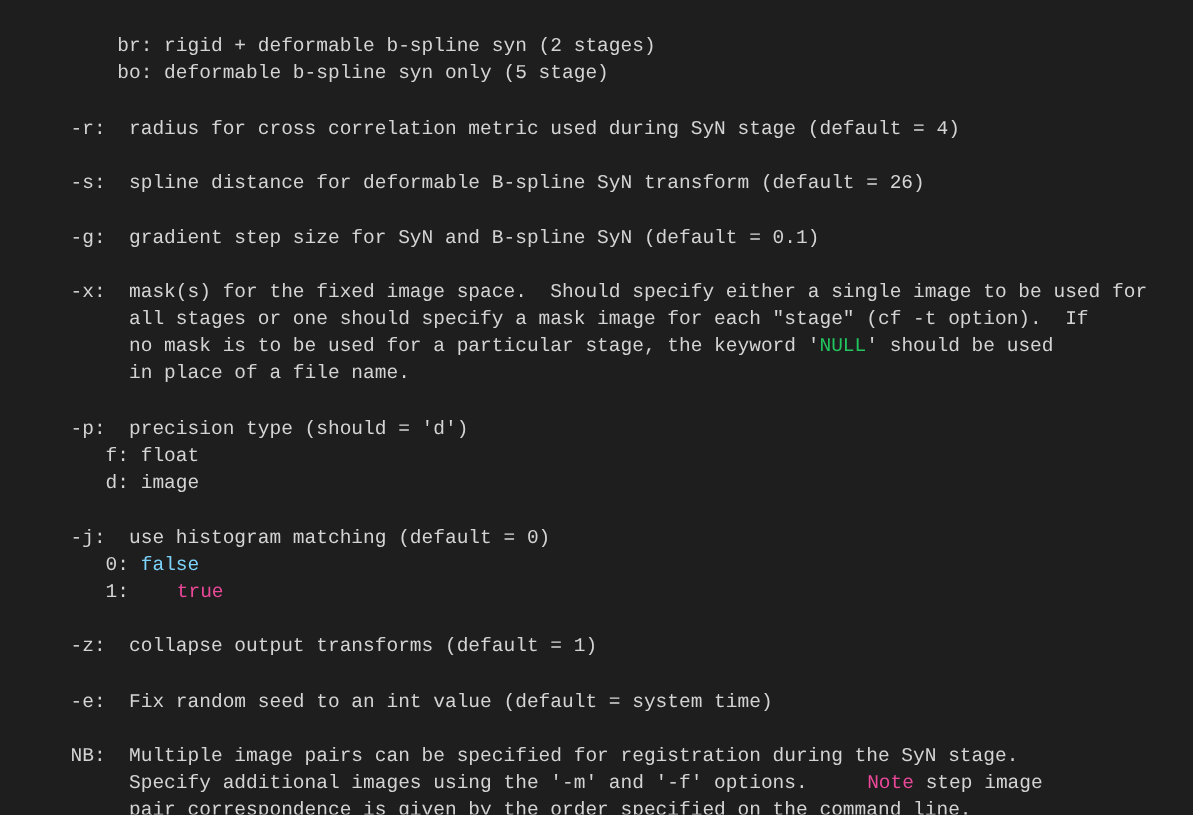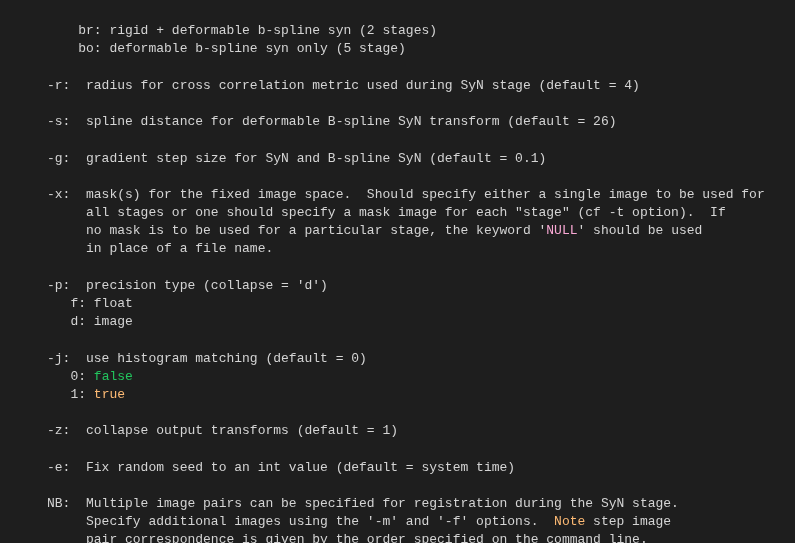--- a/index.html
+++ b/index.html
@@ -11,43 +11,43 @@
     font-size: 13px;
     line-height: 1.4;
     width: 795px;
     height: 543px;
     overflow: hidden;
   }
   .terminal {
     padding: 4px 8px;
     white-space: pre;
   }
-  .magenta { color: #f9a8d4; }
-  .orange { color: #22c55e; margin-top: 22px; }
-  .teal { color: #fdba74; }
+  .magenta { color: #22c55e; }
+  .orange { color: #7dd3fc; margin-top: 22px; }
+  .teal { color: #ec4899; margin-left: 24px; }
 </style>
 </head>
 <body>
 
 <div class="terminal">
 <span>         br: rigid + deformable b-spline syn (2 stages)</span>
 <span>         bo: deformable b-spline syn only (5 stage)</span>
 <span></span>
 <span>     -r:  radius for cross correlation metric used during SyN stage (default = 4)</span>
 <span></span>
 <span>     -s:  spline distance for deformable B-spline SyN transform (default = 26)</span>
 <span></span>
 <span>     -g:  gradient step size for SyN and B-spline SyN (default = 0.1)</span>
 <span></span>
 <span>     -x:  mask(s) for the fixed image space.  Should specify either a single image to be used for</span>
 <span>          all stages or one should specify a mask image for each "stage" (cf -t option).  If</span>
 <span><span>          no mask is to be used for a particular stage, the keyword '</span><span class="magenta">NULL</span><span>' should be used</span></span>
 <span>          in place of a file name.</span>
 <span></span>
-<span>     -p:  precision type (collapse = 'd')</span>
+<span>     -p:  precision type (should = 'd')</span>
 <span>        f: float</span>
 <span>        d: image</span>
 <span></span>
 <span>     -j:  use histogram matching (default = 0)</span>
 <span><span>        0: </span><span class="orange">false</span></span>
 <span><span>        1: </span><span class="teal">true</span></span>
 <span></span>
 <span>     -z:  collapse output transforms (default = 1)</span>
 <span></span>
 <span>     -e:  Fix random seed to an int value (default = system time)</span>

